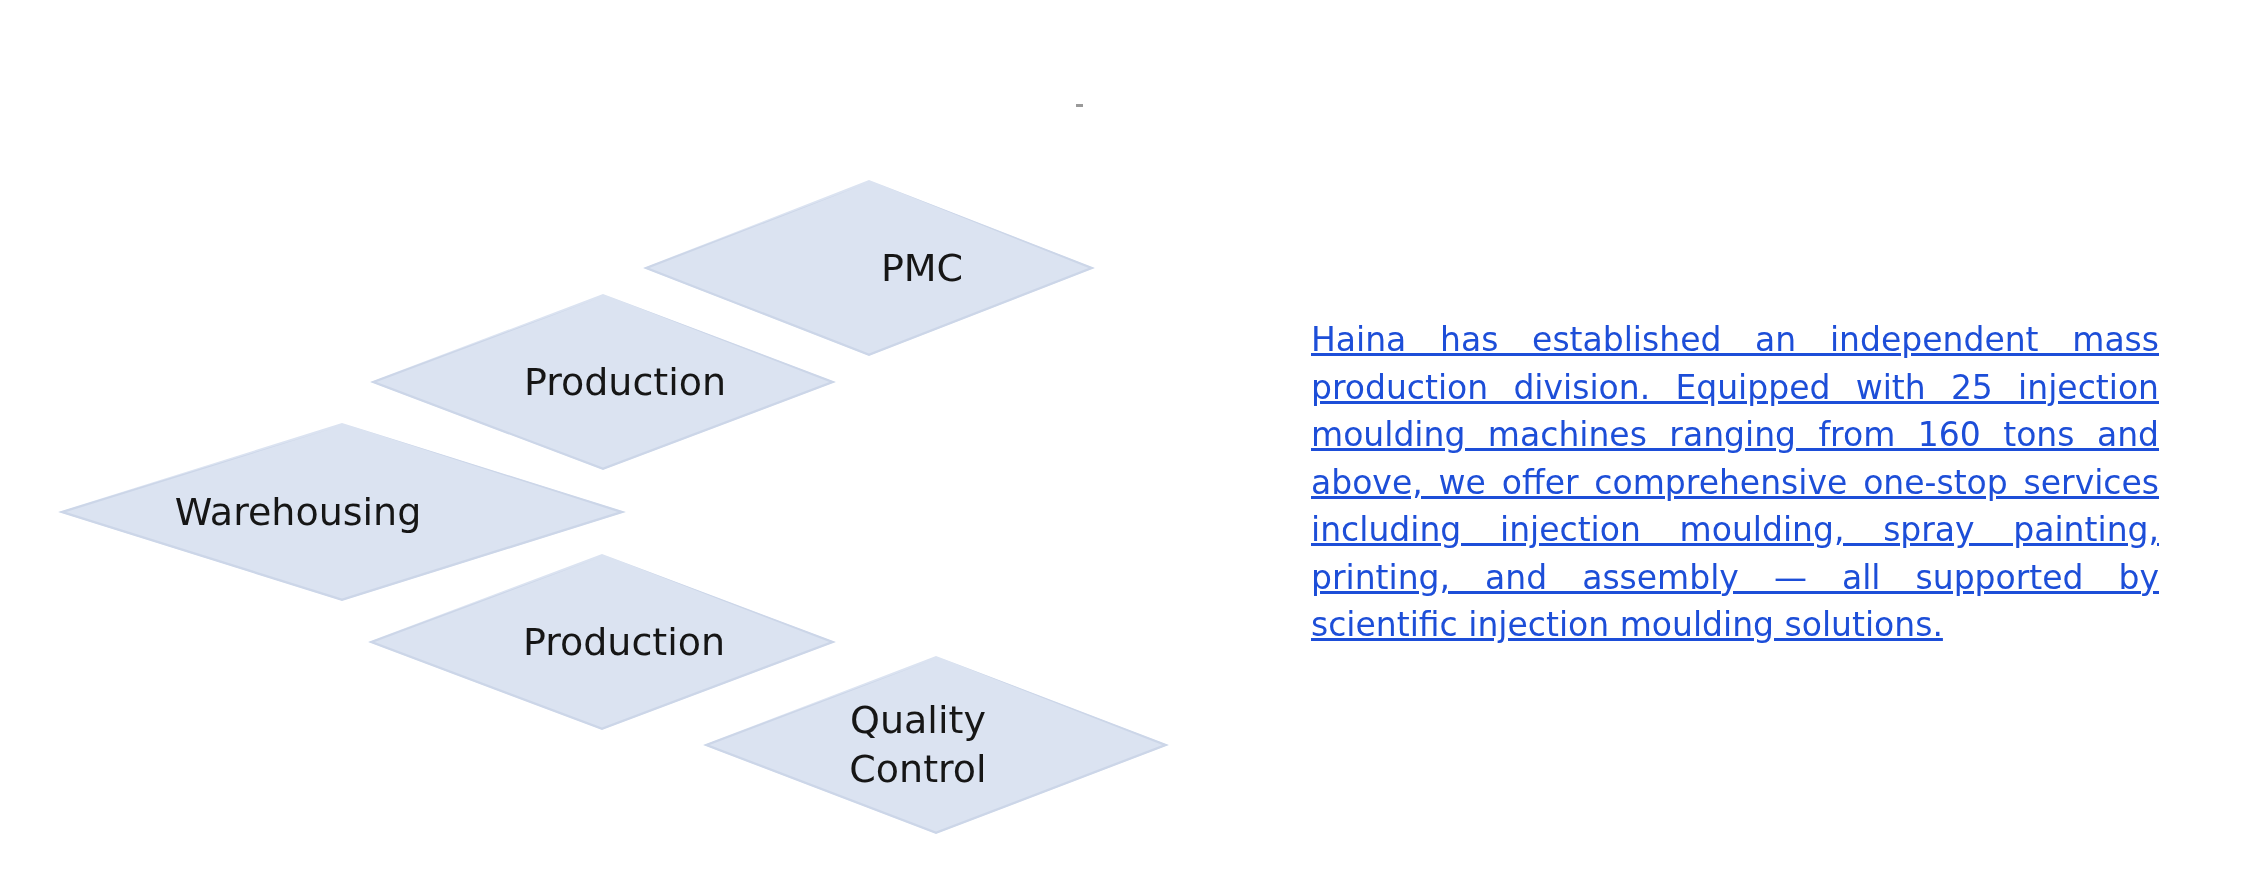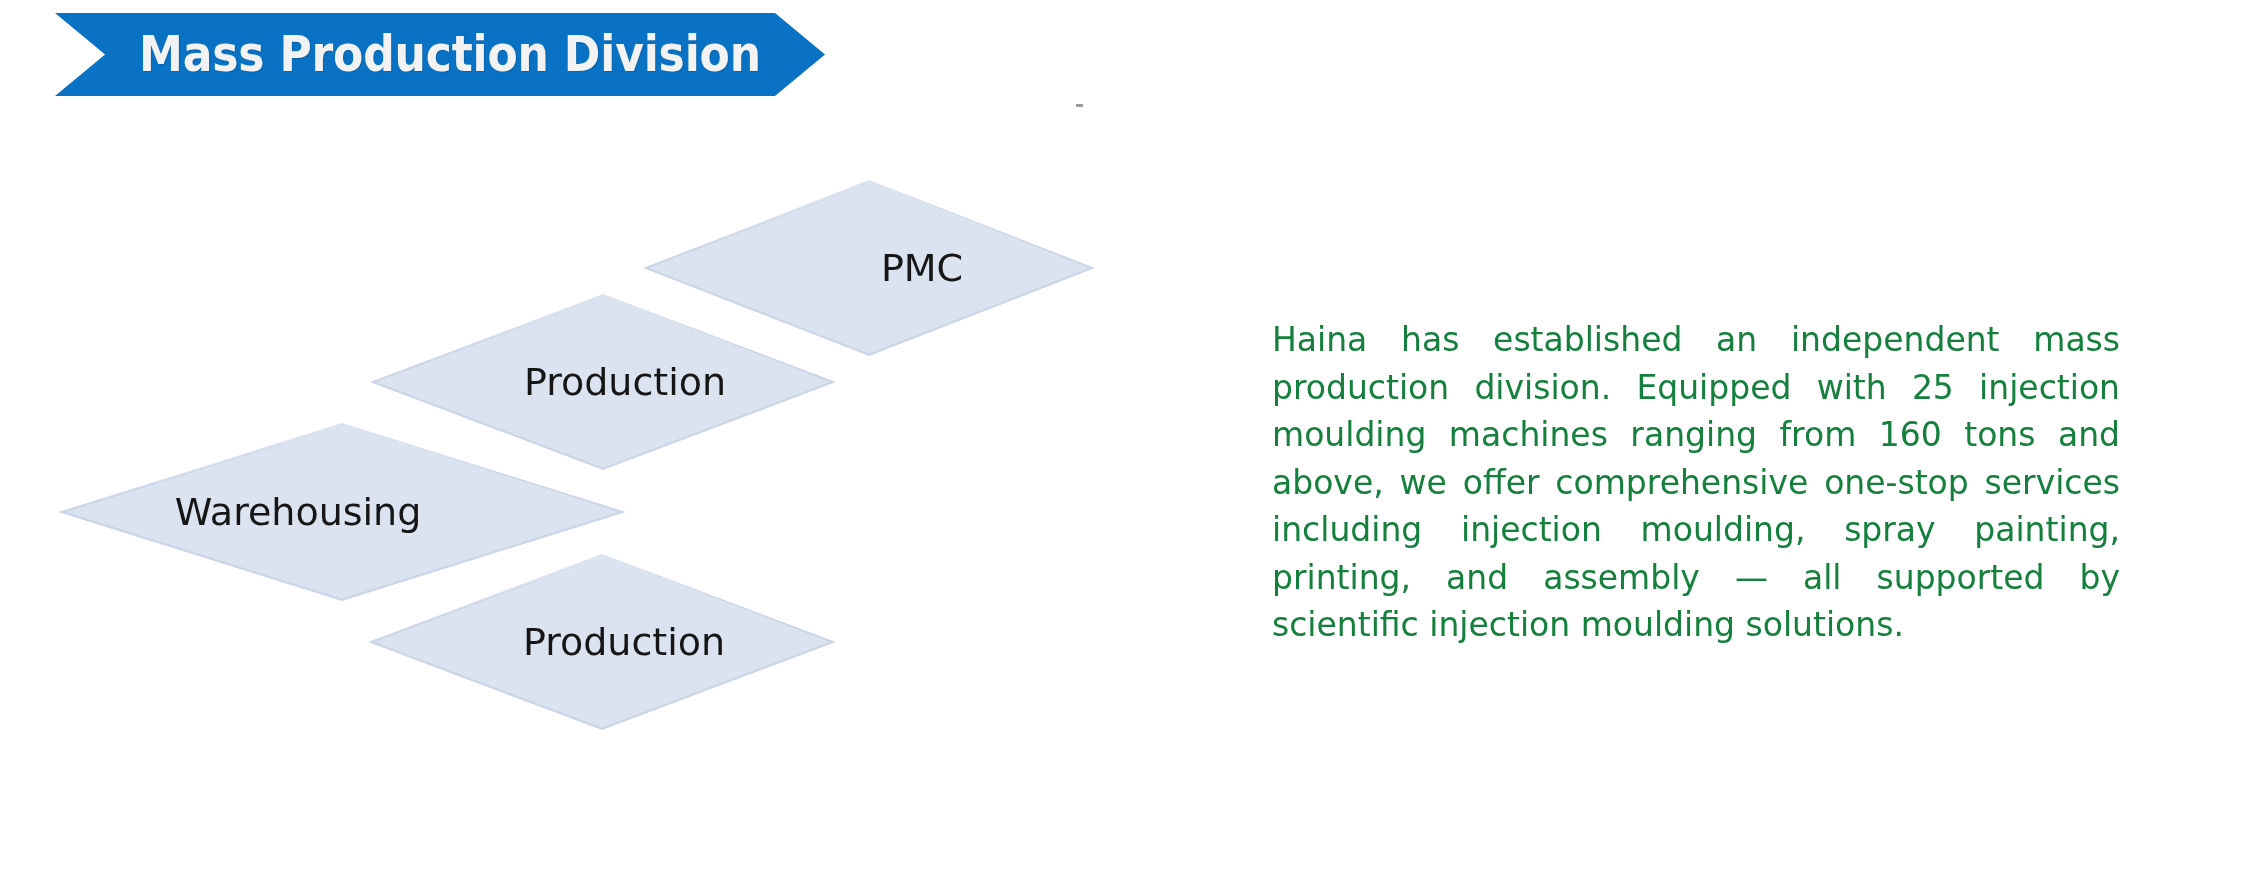--- a/index.html
+++ b/index.html
@@ -95,49 +95,46 @@
   #dia-warehousing  { left: 58px;  top: 423px;  width: 568px; height: 178px; }
   #dia-warehousing .diamond-label { transform: translateX(-44px); }
   #dia-production   { left: 368px; top: 554px;  width: 468px; height: 176px; }
   #dia-production .diamond-label { transform: translateX(22px); }
   #dia-qc           { left: 703px; top: 656px;  width: 466px; height: 178px; }
   #dia-qc .diamond-label       { transform: translateX(-18px); }
 
   
   .body-text {
     position: absolute;
-    left: 1272px;
+    left: 1311px;
     top: 316px;
     width: 848px;
-    color: #15803d;
+    color: #1d4ed8;
     font-size: 33px;
     line-height: 47.5px;
     text-align: justify;
     text-justify: inter-word;
+    text-decoration: underline;
   }
 
   
   .artifact-mark {
     position: absolute;
     left: 1076px;
     top: 104px;
     width: 7px;
     height: 3px;
     background: #9a9a9a;
   }
 </style>
 </head>
 <body>
 
 <div id="slide">
 
-  <div class="banner">
-    <div class="banner-shape"></div>
-    <div class="banner-label">Mass Production Division</div>
-  </div>
 
   <div class="artifact-mark"></div>
 
   <div class="diamond" id="dia-pmc">
     <div class="diamond-shape"></div>
     <div class="diamond-label">PMC</div>
   </div>
 
   <div class="diamond" id="dia-purchasing">
     <div class="diamond-shape"></div>
@@ -147,16 +144,21 @@
   <div class="diamond" id="dia-production">
     <div class="diamond-shape"></div>
     <div class="diamond-label">Production</div>
   </div>
 
   <div class="diamond" id="dia-warehousing">
     <div class="diamond-shape"></div>
     <div class="diamond-label">Warehousing</div>
   </div>
 
+  <div class="diamond" id="dia-qc">
+    <div class="diamond-shape"></div>
+    <div class="diamond-label">Quality
+Control</div>
+  </div>
 
   <div class="body-text">Haina has established an independent mass production division. Equipped with 25 injection moulding machines ranging from 160 tons and above, we offer comprehensive one-stop services including injection moulding, spray painting, printing, and assembly — all supported by scientific injection moulding solutions.</div>
 
 </div>
 
 </body></html>

